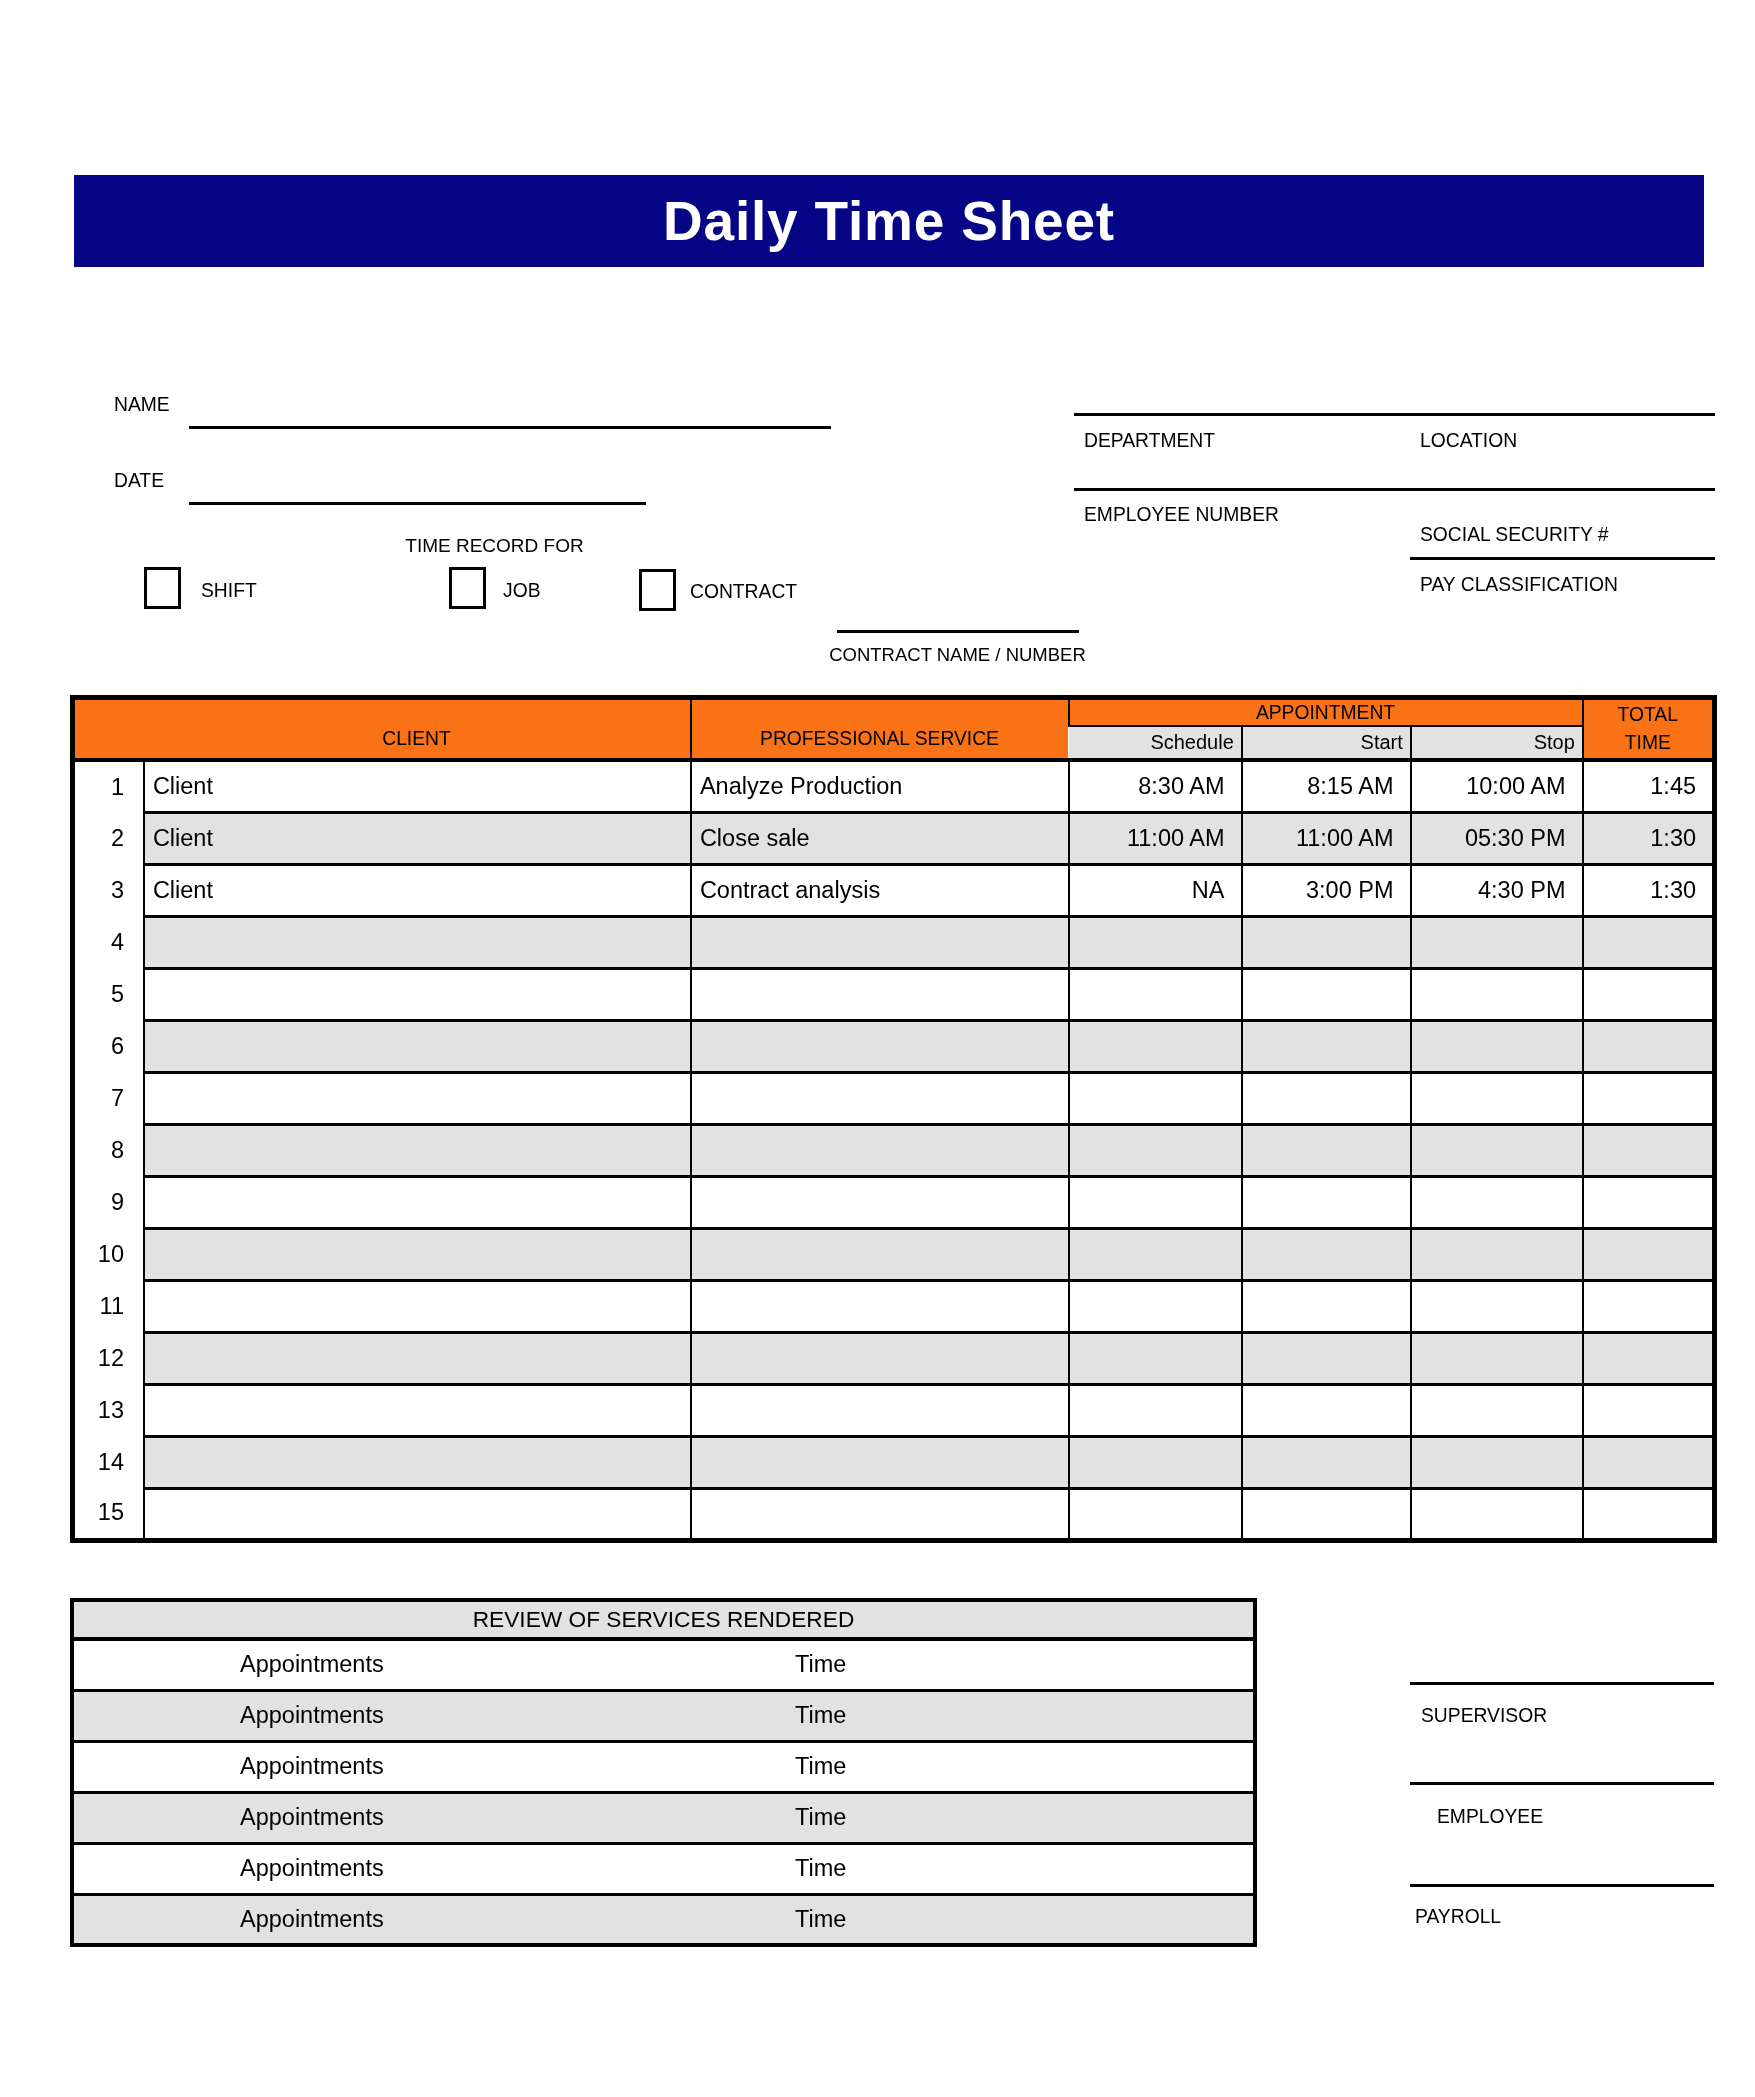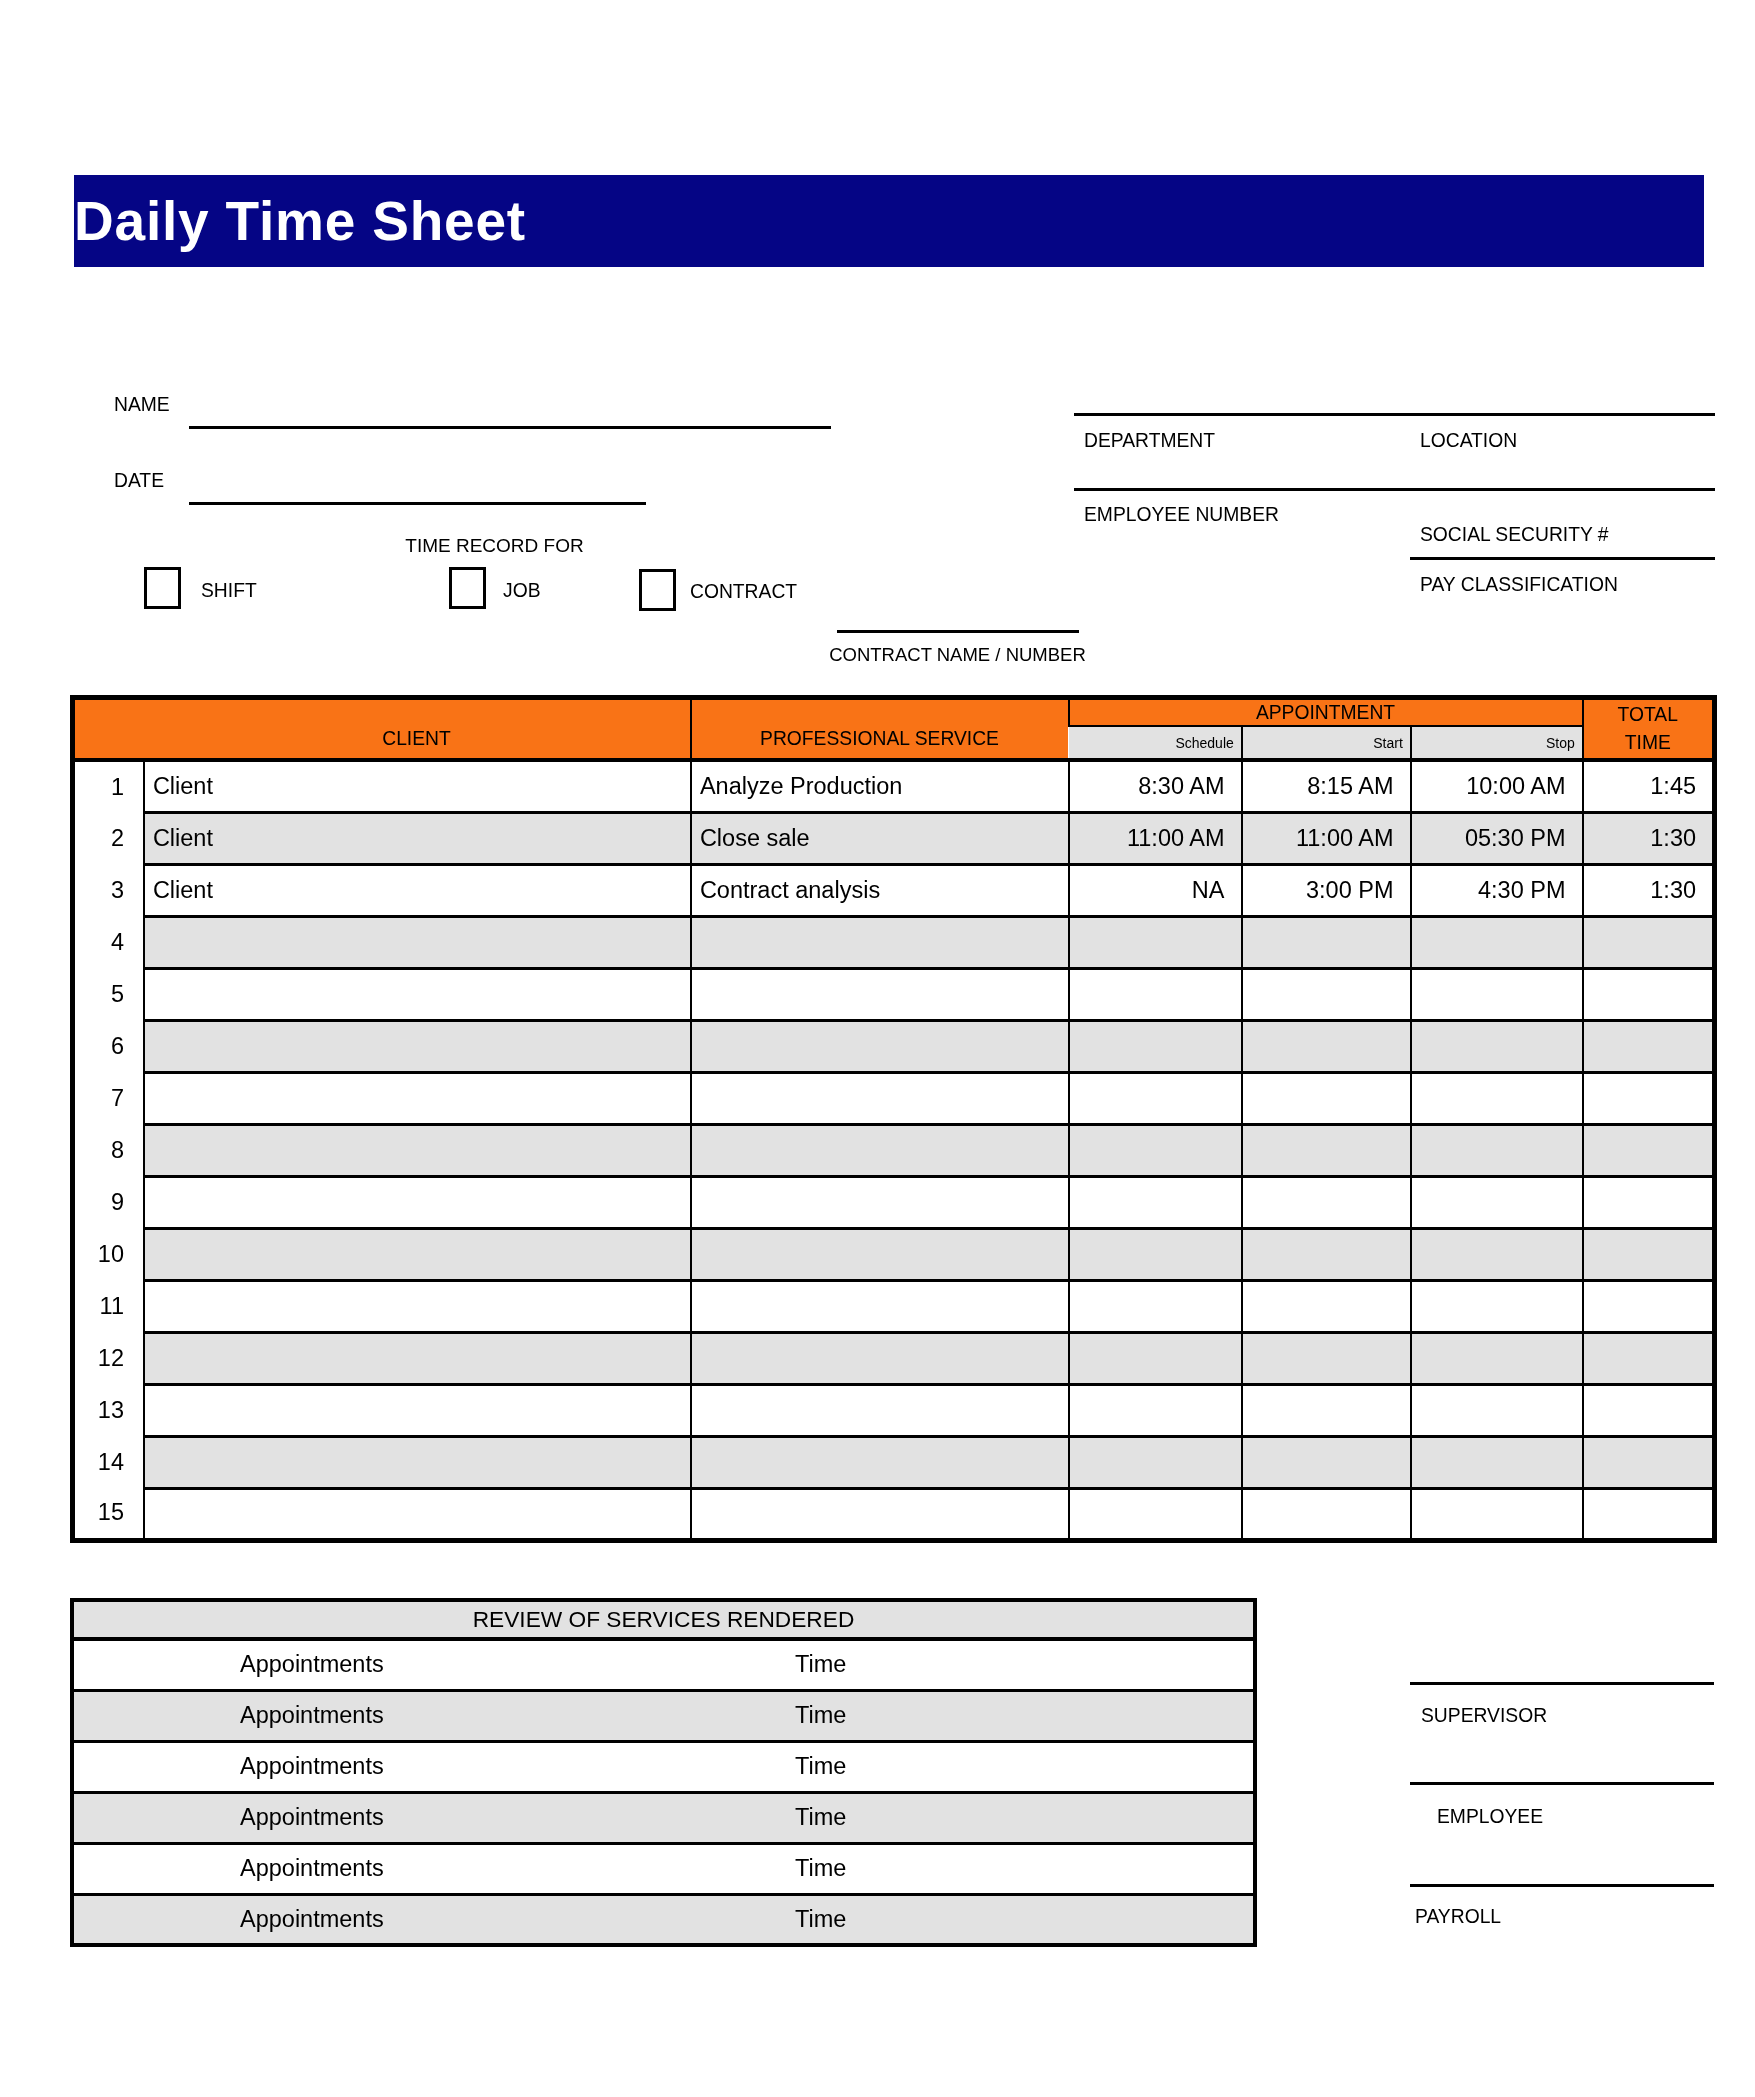--- a/index.html
+++ b/index.html
@@ -2,21 +2,21 @@
 <html style="font-size:13.4px"><head>
 <meta charset="utf-8">
 <style>
   * { margin: 0; padding: 0; box-sizing: border-box; }
   html, body { background: #fff; }
   body { font-family: "Liberation Sans", sans-serif; color: #000; }
   .page { position: relative; width: 1755px; height: 2098px; background: #fff; overflow: hidden; }
 
   
   .banner { position: absolute; left: 74px; top: 175px; width: 1630px; height: 92px;
-            background: #050585; display: flex; align-items: center; }
+            background: #050585; display: flex; align-items: center; justify-content: center; }
   .banner-title { color: #fff; font-size: 55px; font-weight: bold; letter-spacing: 0.8px; }
   .company { position: absolute; left: 74px; top: 274px; width: 1630px; text-align: center;
              font-size: 28.5px; font-weight: bold; }
 
   
   .lbl { position: absolute; font-size: 19.3px; white-space: nowrap; }
   .hline { position: absolute; background: #000; height: 2.5px; }
   .hline.thick { height: 3.4px; }
 
   .checkbox { position: absolute; width: 37px; height: 42px; border: 3.4px solid #000; background: #fff; }
@@ -29,21 +29,21 @@
                font-size: 23.5px; }
   table.main td { overflow: hidden; white-space: nowrap; }
   tr.hrow1 { height: 28.5px; }
   tr.hrow2 { height: 34px; }
   .hd { background: #f97316; font-size: 19.3px; }
   td.h-corner { border-bottom: 4.2px solid #000; }
   td.h-client, td.h-service { text-align: center; vertical-align: bottom; padding-bottom: 8.4px; border-bottom: 4.2px solid #000; }
   td.h-service { border-left: 2.5px solid #000; }
   td.h-appt { text-align: center; vertical-align: middle; border-left: 2.5px solid #000; border-bottom: 2.5px solid #000; }
   td.h-total { text-align: center; vertical-align: middle; border-left: 2.5px solid #000; border-bottom: 4.2px solid #000; line-height: 28.5px; margin-left: 31px; }
-  td.h-sub { text-align: right; vertical-align: middle; padding-right: 6.7px; border-left: 2.5px solid #000; border-bottom: 4.2px solid #000; background: #e2e2e2; font-size: 14px; }
+  td.h-sub { text-align: right; vertical-align: middle; padding-right: 6.7px; border-left: 2.5px solid #000; border-bottom: 4.2px solid #000; background: #e2e2e2; font-size: 20px; }
   td.h-sub:first-child { border-left: none; }
 
   tbody.rows tr { height: 52px; }
   tbody.rows td { border-top: 3.4px solid #000; vertical-align: middle; }
   tbody.rows td.num { border-top: none; border-bottom: none; border-right: 2.5px solid #000;
                       text-align: right; padding-right: 18.5px; background: #fff; }
   tbody.rows td.c-client { padding-left: 8.4px; }
   tbody.rows td.c-service { padding-left: 8.4px; border-left: 2.5px solid #000; }
   tbody.rows td.c-time { text-align: right; padding-right: 16px; border-left: 2.5px solid #000; margin-left: 40px; }
   tbody.rows tr:nth-child(even) td { background: #e2e2e2; }

